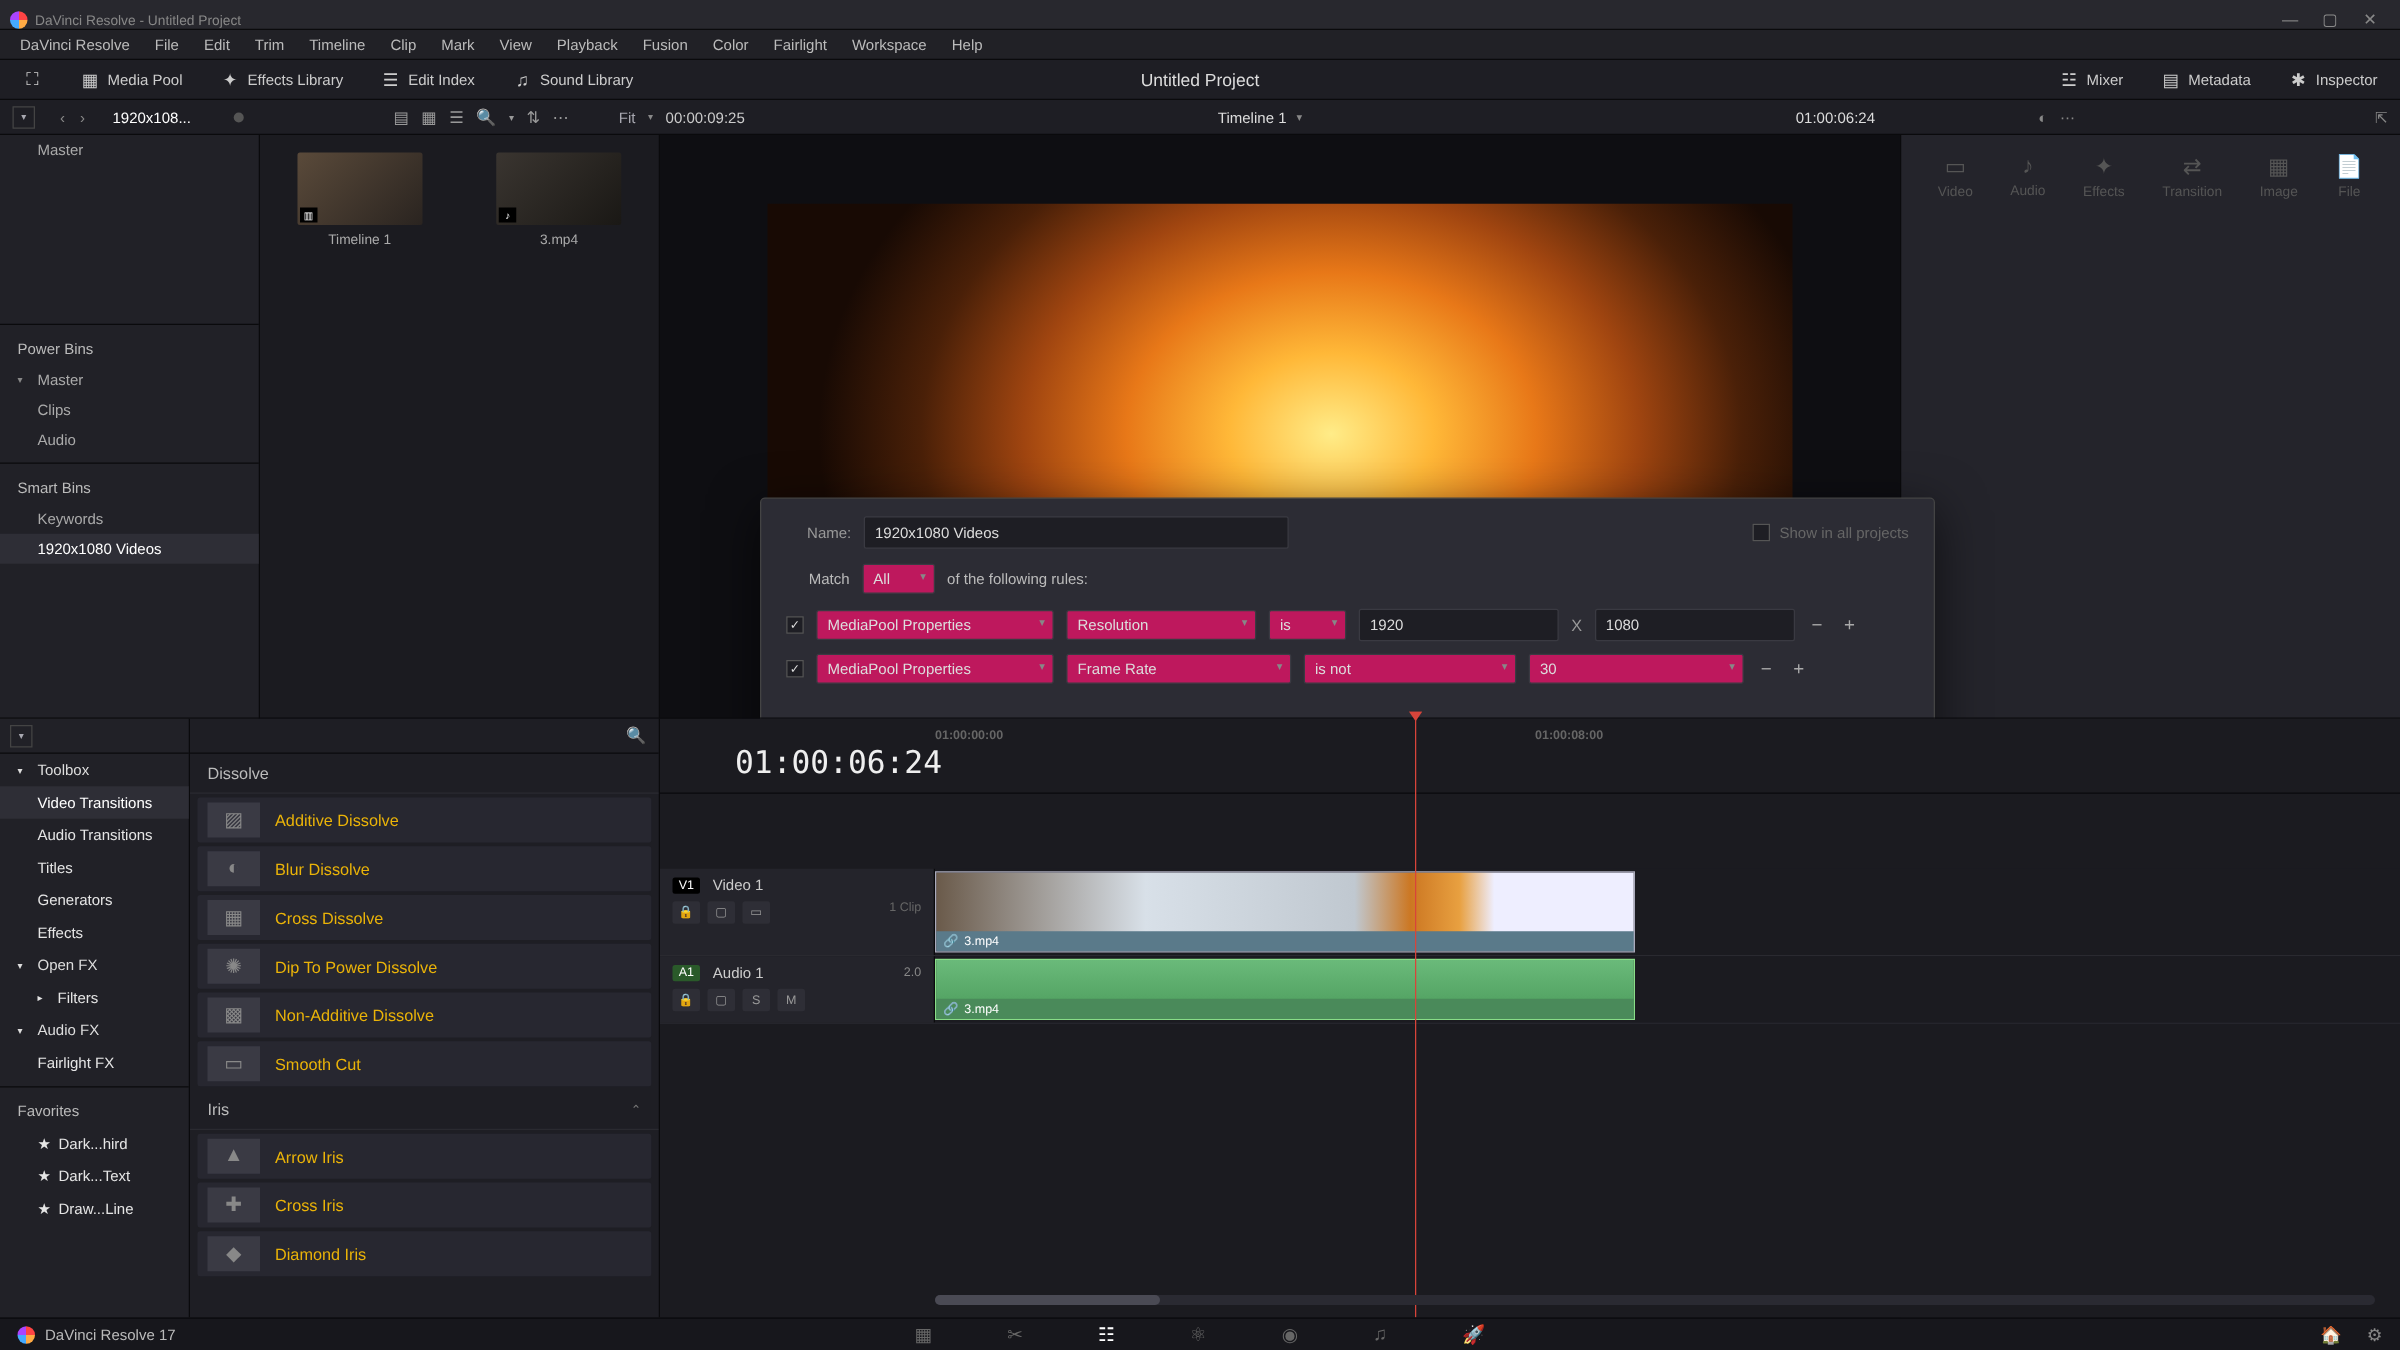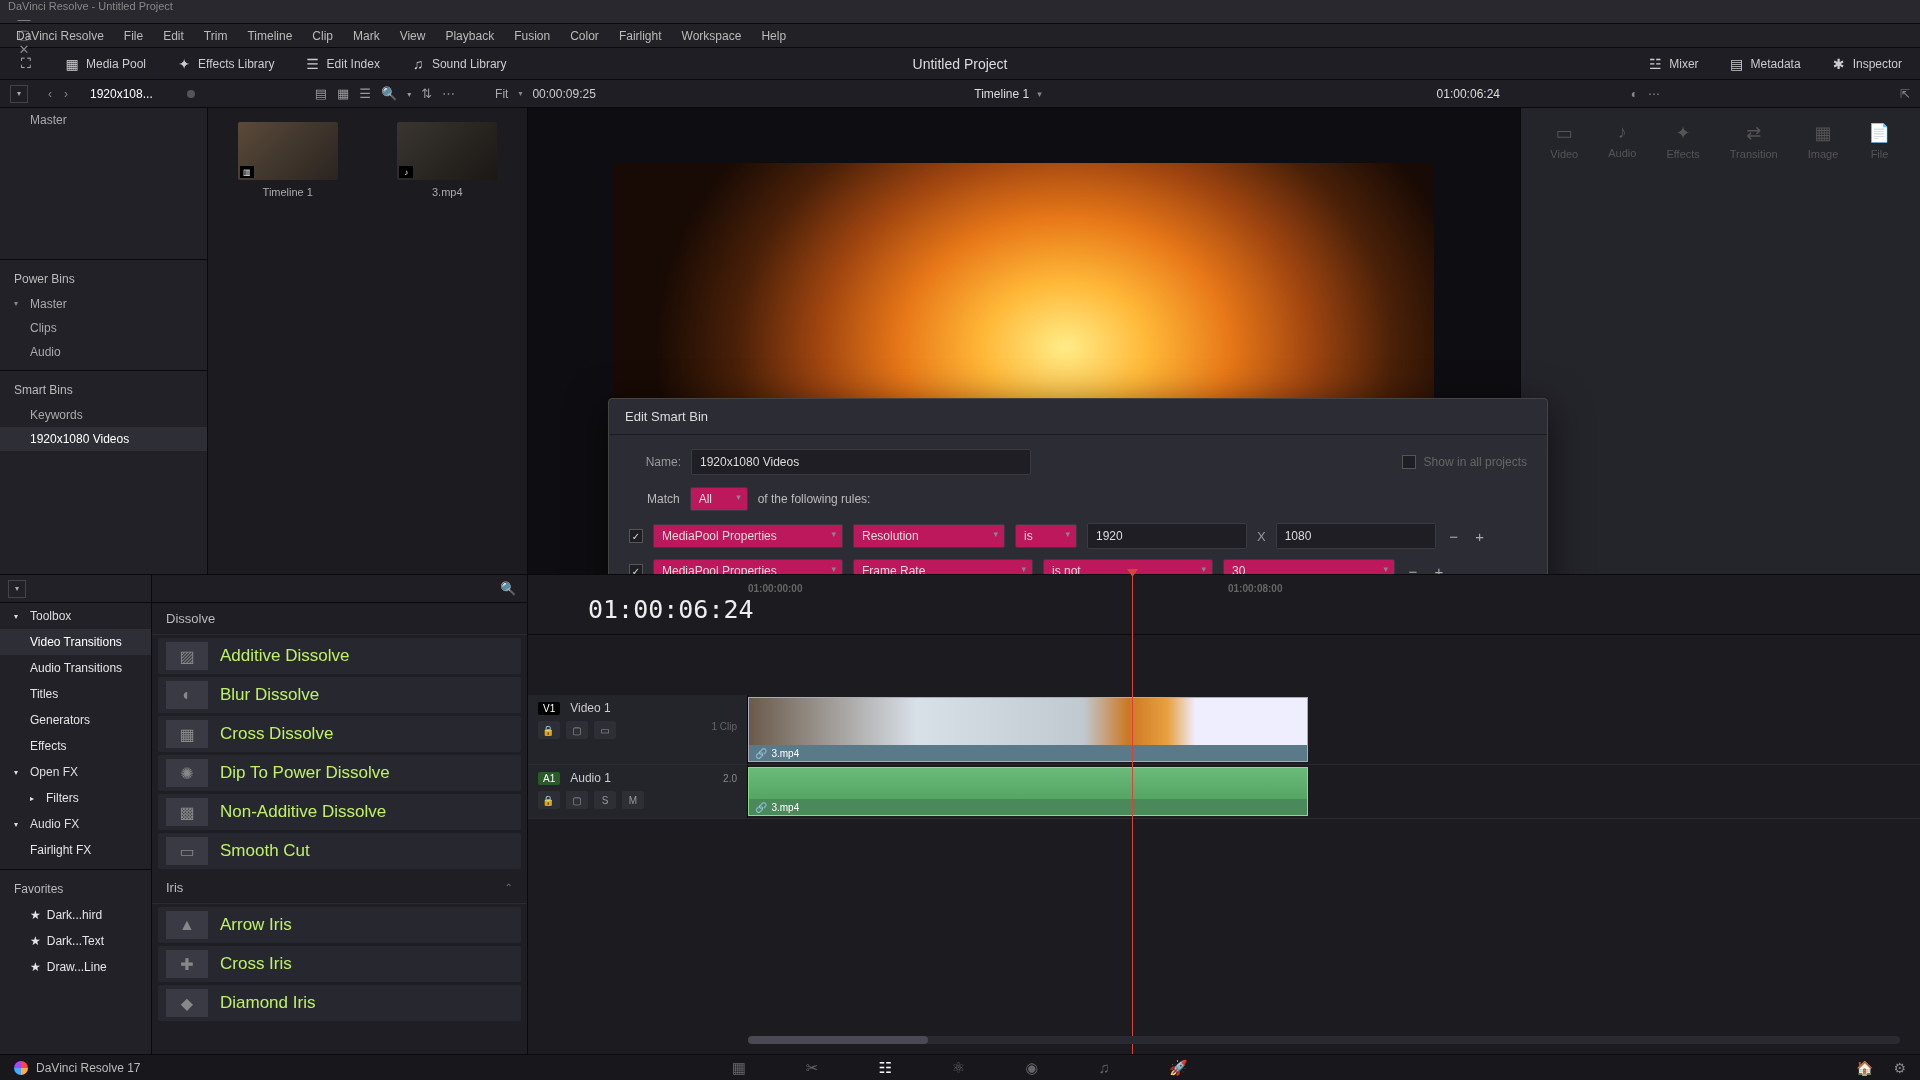--- a/index.html
+++ b/index.html
@@ -1,20 +1,20 @@
 <!DOCTYPE html>
 <html><head>
 <meta charset="utf-8">
 <style>
 * { margin: 0; padding: 0; box-sizing: border-box; font-family: -apple-system, BlinkMacSystemFont, "Segoe UI", Arial, sans-serif; user-select: none; }
 html, body { width: 1920px; height: 1080px; overflow: hidden; }
 body { background: #1a1a1f; color: #a8a8b0; font-size: 13px; }
 
 
-.titlebar { height: 24px; background: #28282e; display: flex; align-items: flex-start; padding: 0 8px; font-size: 11px; color: #888; border-bottom: 1px solid #0a0a0c; flex-direction: column; }
+.titlebar { height: 24px; background: #28282e; display: flex; align-items: flex-end; padding: 0 8px; font-size: 11px; color: #888; border-bottom: 1px solid #0a0a0c; }
 .titlebar .logo { width: 14px; height: 14px; margin-right: 6px; background: conic-gradient(#f44 0 90deg,#fa4 0 180deg,#4af 0 270deg,#a4f 0); border-radius: 50%; }
 .titlebar .spacer { flex: 1; }
 .win-btn { width: 32px; text-align: center; color: #888; font-size: 13px; }
 
 
 .menubar { height: 24px; background: #212126; display: flex; align-items: center; padding: 0 6px; gap: 0; font-size: 12px; color: #bbb; border-bottom: 1px solid #0a0a0c; }
 .menubar > div { padding: 0 10px; height: 100%; display: flex; align-items: center; }
 
 
 .toolbar { height: 32px; background: #1e1e24; display: flex; align-items: center; padding: 0 10px; gap: 14px; border-bottom: 1px solid #0a0a0c; font-size: 12px; color: #ccc; }
@@ -76,21 +76,21 @@
 
 .fx-cat { padding: 6px 14px; font-size:12px; color:#e5e5e5; display:flex; align-items:center; gap:6px; }
 .fx-cat .chev { font-size:8px; width:10px; }
 .fx-cat.hdr { color:#ddd; font-weight:500; }
 .fx-cat.sel { background:#2e2e36; color:#fff; }
 .fx-cat.sub { padding-left:30px; }
 
 .fx-group-hdr { padding: 8px 14px; color:#bbb; font-size:13px; border-bottom:1px solid #2a2a30; display:flex; align-items:center; justify-content:space-between; }
 .fx-row { display:flex; align-items:center; gap:12px; padding:4px 8px; margin:3px 6px; background:#272730; border-radius:2px; }
 .fx-row .thumb2 { width:42px; height:28px; background:#3a3a44; display:flex; align-items:center; justify-content:center; color:#888; font-size:16px; }
-.fx-row .name { font-size:17px; color:#bef264; }
+.fx-row .name { font-size:13px; color:#eab308; }
 
 
 .tl-header { height: 60px; position:relative; border-bottom:1px solid #0a0a0c; padding-left: 10px; display:flex; align-items:flex-end; }
 .tl-tc { font-size: 25px; color:#eee; font-family: monospace; padding: 0 0 10px 50px; }
 .tl-ruler { position:absolute; top:8px; left:220px; right:10px; height:14px; color:#666; font-size:10px;font-weight:bold; }
 .tl-ruler .tick { position:absolute; top:0; }
 .tl-track { display:flex; height: 70px; border-bottom:1px solid #2a2a30; }
 .tl-track.audio { height: 54px; }
 .tl-track-hdr { width: 220px; background:#24242b; border-right:1px solid #0a0a0c; padding: 6px 10px; display:flex; flex-direction:column; gap:6px; }
 .tl-track-hdr .row1 { display:flex; align-items:center; gap:10px; }
@@ -291,21 +291,20 @@
     </div>
   </div>
 
   <div class="viewer-column">
     <div class="viewer">
       <div class="frame"></div>
     </div>
 
     <div class="viewer-overlay-dialog">
       <div class="dialog">
-        <div class="dlg-title">Edit Smart Bin</div>
         <div class="dlg-body">
           <div class="dlg-row">
             <span class="lbl">Name:</span>
             <input class="dlg-input name" value="1920x1080 Videos" style="">
             <div class="dlg-show">
               <div class="dlg-check"></div>
               <span>Show in all projects</span>
             </div>
           </div>
           <div class="dlg-row" style="margin-left:18px">

